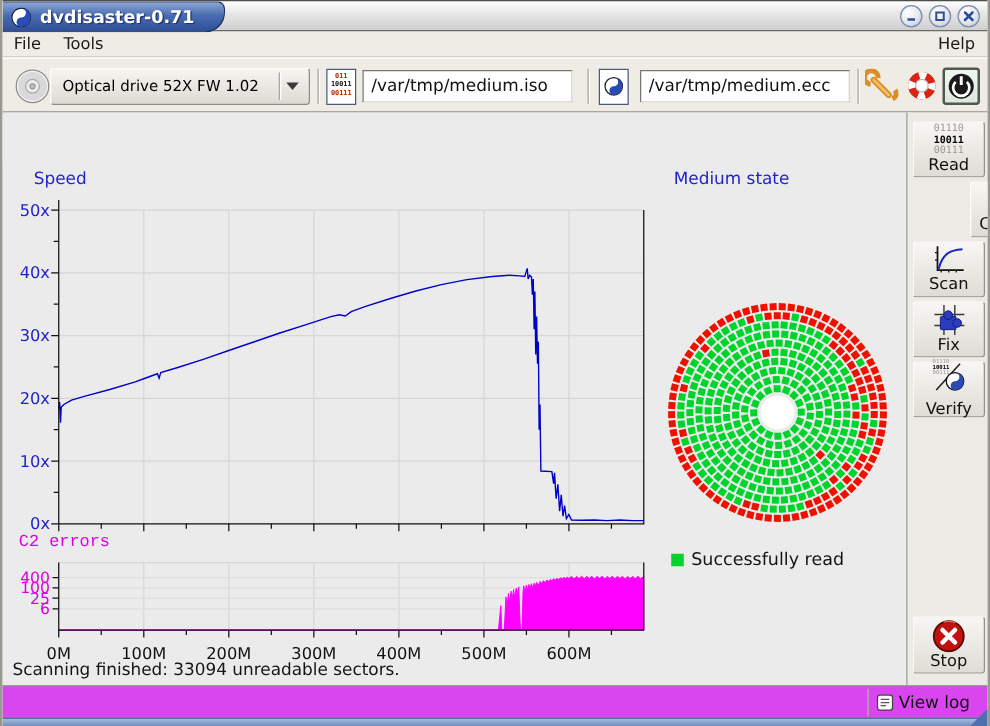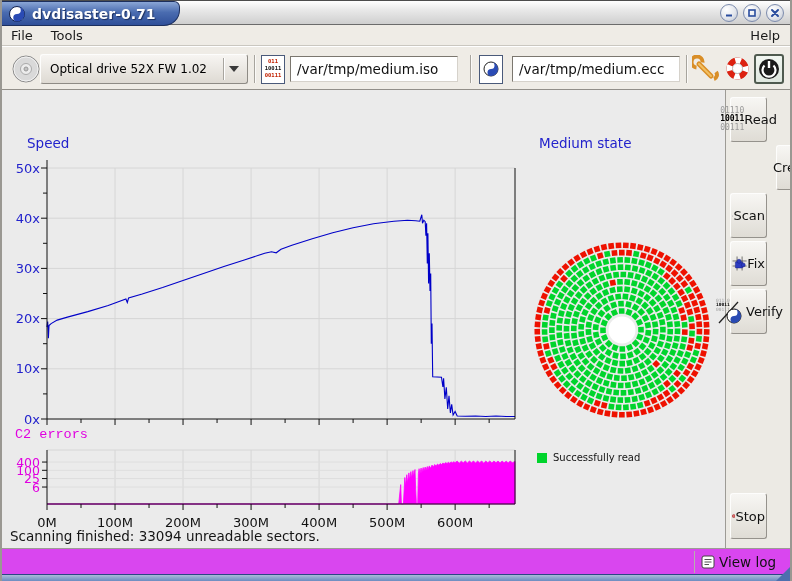--- a/index.html
+++ b/index.html
@@ -51,28 +51,28 @@
     background:linear-gradient(180deg,#f1f6f1,#dfe7df);display:flex;align-items:center;justify-content:center;}
   
   .header-status{position:absolute;left:0;top:91px;width:727px;height:40px;
     background:#efece6;border-bottom:1px solid #b7b4ae;font-size:13.5px;color:#141414;padding:2px 0 0 8px;}
   .header-status .l2{font-style:italic;margin-top:1px;}
   
   .left-col{position:absolute;left:0;top:90px;width:727px;height:458px;background:#ebebeb;}
   .plot-label{position:absolute;font-size:13.5px;color:#2222cc;}
   .c2-title{color:#e000e0;}
   .scan-status{position:absolute;left:8px;top:438px;font-size:13.5px;color:#141414;}
-  .legend-row{position:absolute;display:flex;align-items:center;font-size:10px;color:#141414;margin-top:12px;}
+  .legend-row{position:absolute;display:flex;align-items:center;font-size:14px;color:#141414;}
   .legend-sw{width:10px;height:10px;margin-right:6px;display:inline-block;}
   
   .sidebar{position:absolute;right:0;top:90px;width:65px;height:458px;background:#eceae4;border-left:1px solid #9d9b95;}
-  .side-btn{position:absolute;left:4px;width:37px;height:45px;
+  .side-btn{position:absolute;left:4px;width:58px;height:45px;
     background:linear-gradient(180deg,#f7f6f3,#dfdcd5);
     border:1px solid #95928c;border-top-color:#fdfdfc;border-left-color:#fdfdfc;border-radius:3px;
-    display:flex;align-items:center;justify-content:center;font-size:13px;color:#111;padding:1px;}
+    display:flex;flex-direction:column;align-items:center;justify-content:center;font-size:13px;color:#111;padding:1px;}
   .side-btn .lbl{margin-top:0px;}
   .bin-rows{font-family:"DejaVu Sans Mono","Liberation Mono",monospace;font-size:8px;line-height:1.05;text-align:center;}
   .bin-rows .dim{color:#999;}
   .bin-rows .hot{color:#000;font-weight:bold;}
   
   .statusbar{position:absolute;left:0;bottom:7px;width:100%;height:26px;background:#d946ef;border-top:1px solid #9d9b95;}
   .viewlog{position:absolute;right:8px;top:2px;height:22px;display:flex;align-items:center;gap:4px;
     font-size:13.5px;color:#111;padding:0 6px;border-left:1px solid #b5b2ac;}
   .bottom-frame{position:absolute;left:0;bottom:0;width:100%;height:7px;
     background:linear-gradient(180deg,#a9bcda,#6c8cc0);border-top:1px solid #2c4784;}

